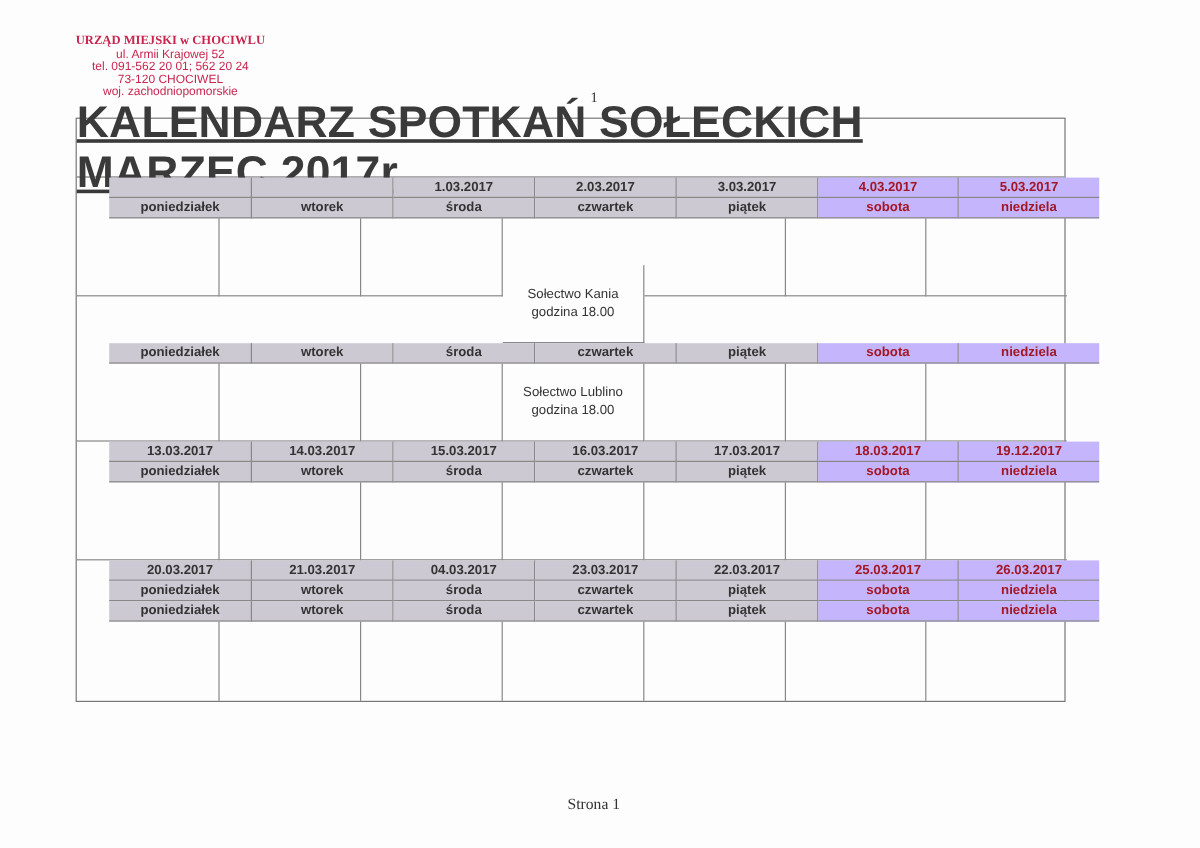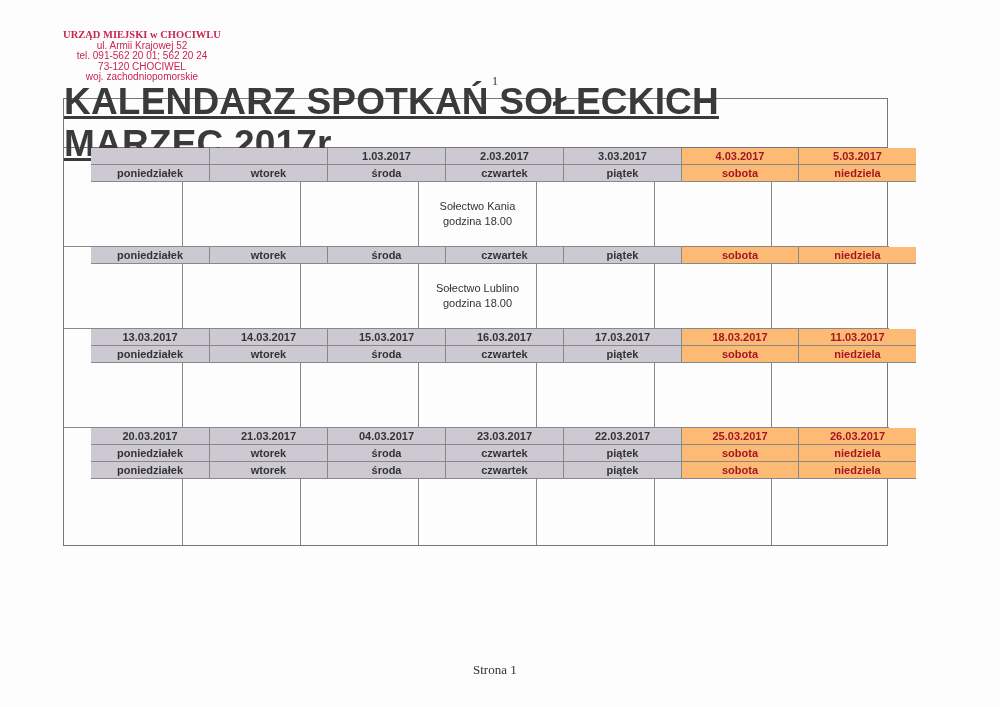--- a/index.html
+++ b/index.html
@@ -5,21 +5,21 @@
   html,body{margin:0;padding:0;}
   body{width:1000px;height:707px;background:#fdfdfd;position:relative;overflow:hidden;font-family:"Liberation Sans",sans-serif;}
   .stamp{position:absolute;left:52px;top:30px;width:180px;text-align:center;color:#c8264f;line-height:10.5px;font-size:10px;}
   .stamp .l0{font-family:Liberation Serif, serif;font-weight:bold;font-size:10.5px;}
   .pagenum{position:absolute;left:492px;top:74px;font-family:"Liberation Serif",serif;font-size:12px;color:#333;}
   .tbl{position:absolute;left:63px;top:98px;width:825px;border:1px solid #777;box-sizing:border-box;}
   .title{height:48px;display:flex;align-items:center;justify-content:center;font-weight:bold;font-size:37px;color:#3a3a3a;letter-spacing:0.2px;border-bottom:1px solid #777;text-decoration:underline;}
   .hrow{display:grid;grid-template-columns:119px 118px 118px 118px 118px 117px 117px;padding-left:27px;}
   .hcell{border-right:1px solid #888;border-bottom:1px solid #888;text-align:center;font-weight:bold;font-size:11px;color:#333;background:#cdc9d2;height:16px;line-height:16px;}
   .hcell:nth-child(7n){border-right:none;}
-  .hcell.we{background:#fdba74;color:#a31724;}
+  .hcell.we{background:#c4b5fd;color:#a31724;}
   .crow{display:grid;grid-template-columns:119px 118px 118px 118px 118px 117px 117px;}
   .ccell{border-right:1px solid #888;border-bottom:1px solid #888;display:flex;align-items:center;justify-content:center;text-align:center;font-size:11px;color:#333;line-height:15px;}
   .ccell:nth-child(7n){border-right:none;}
   .crow.last .ccell{border-bottom:none;}
   .footer{position:absolute;left:473px;top:662px;font-family:"Liberation Serif",serif;font-size:13px;color:#333;}
 </style>
 </head>
 <body>
 
 <div class="stamp">
@@ -50,21 +50,21 @@
         <div class="hcell">środa</div>
         <div class="hcell">czwartek</div>
         <div class="hcell">piątek</div>
         <div class="hcell we">sobota</div>
         <div class="hcell we">niedziela</div>
       </div>
       <div class="crow">
         <div class="ccell" style="height: 64px; white-space: pre-line;"></div>
         <div class="ccell" style="height: 64px; white-space: pre-line;"></div>
         <div class="ccell" style="height: 64px; white-space: pre-line;"></div>
-        <div class="ccell" style="height: 64px; white-space: pre-line;">Sołectwo Kania
+        <div class="ccell" style="height: 64px; white-space: pre-line; margin-top: 39px;">Sołectwo Kania
 godzina 18.00</div>
         <div class="ccell" style="height: 64px; white-space: pre-line;"></div>
         <div class="ccell" style="height: 64px; white-space: pre-line;"></div>
         <div class="ccell" style="height: 64px; white-space: pre-line;"></div>
       </div>
       <div class="hrow">
         <div class="hcell">poniedziałek</div>
         <div class="hcell">wtorek</div>
         <div class="hcell">środa</div>
         <div class="hcell">czwartek</div>
@@ -82,21 +82,21 @@
         <div class="ccell" style="height: 64px; white-space: pre-line;"></div>
         <div class="ccell" style="height: 64px; white-space: pre-line;"></div>
       </div>
       <div class="hrow">
         <div class="hcell">13.03.2017</div>
         <div class="hcell">14.03.2017</div>
         <div class="hcell">15.03.2017</div>
         <div class="hcell">16.03.2017</div>
         <div class="hcell">17.03.2017</div>
         <div class="hcell we">18.03.2017</div>
-        <div class="hcell we">11.03.2017</div>
+        <div class="hcell we">19.12.2017</div>
       </div>
       <div class="hrow">
         <div class="hcell">poniedziałek</div>
         <div class="hcell">wtorek</div>
         <div class="hcell">środa</div>
         <div class="hcell">czwartek</div>
         <div class="hcell">piątek</div>
         <div class="hcell we">sobota</div>
         <div class="hcell we">niedziela</div>
       </div>

